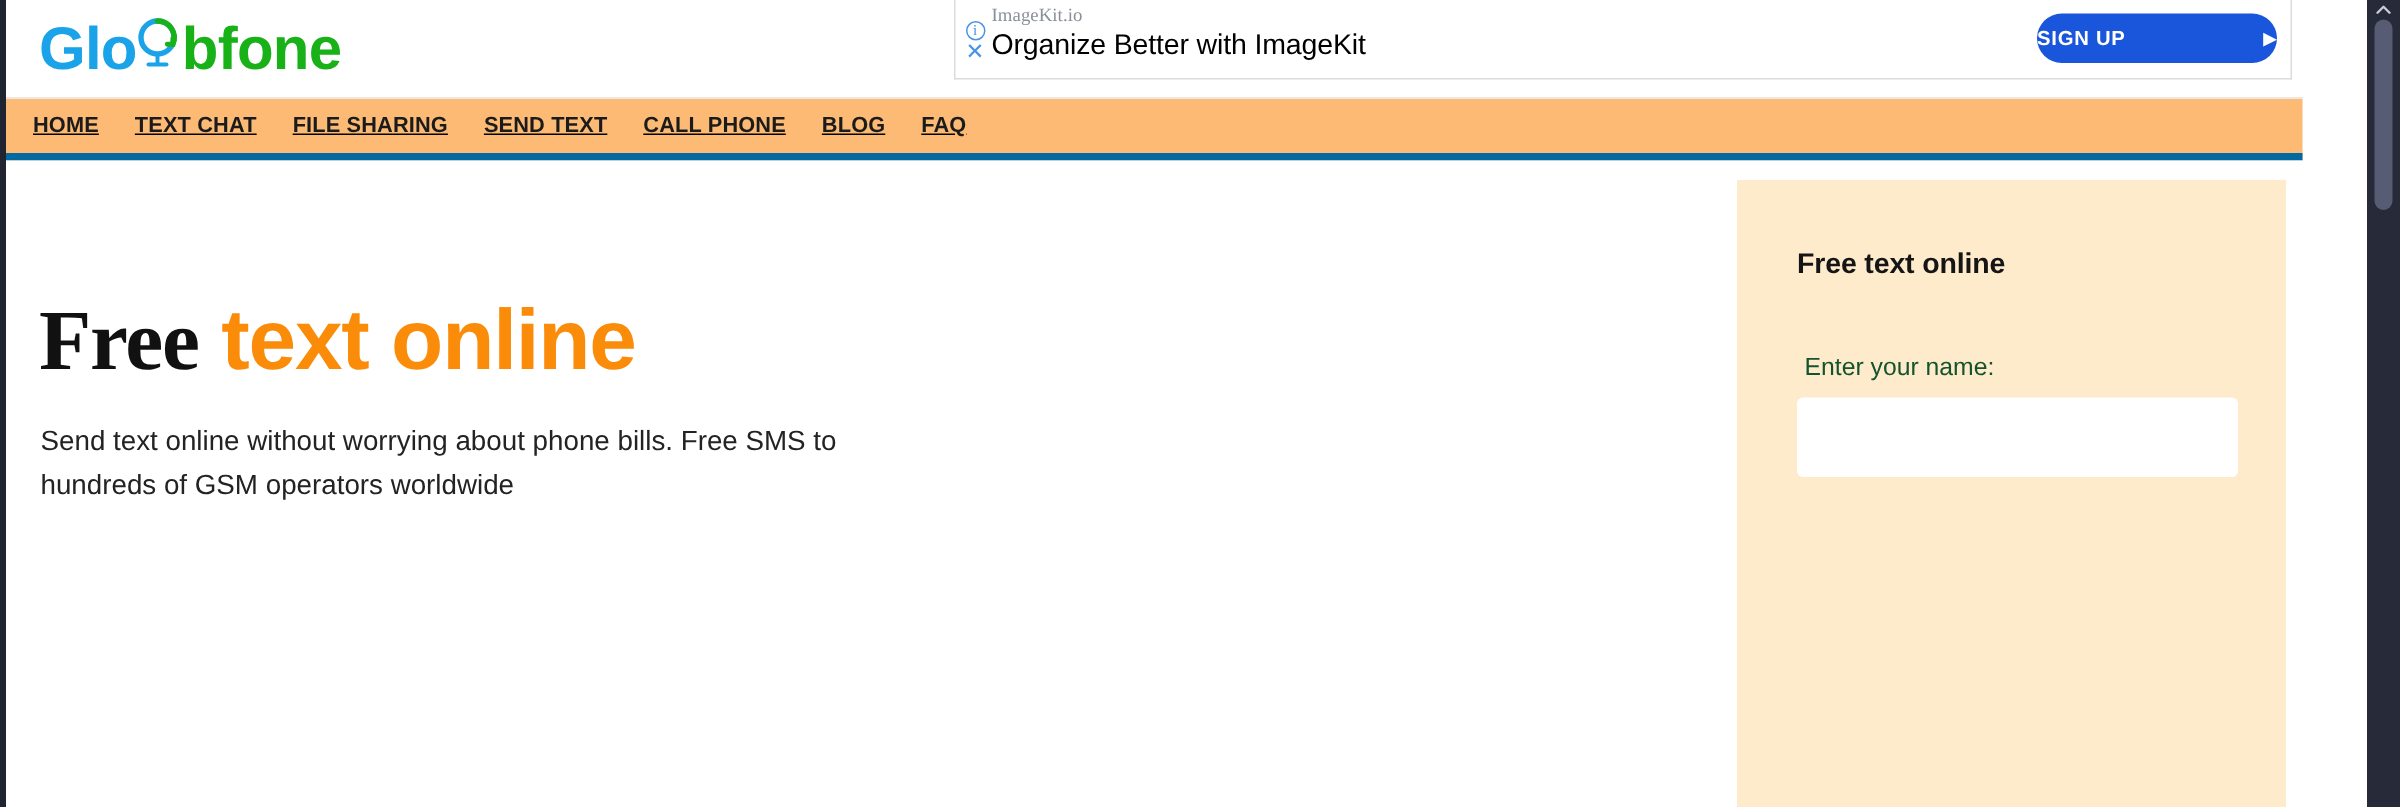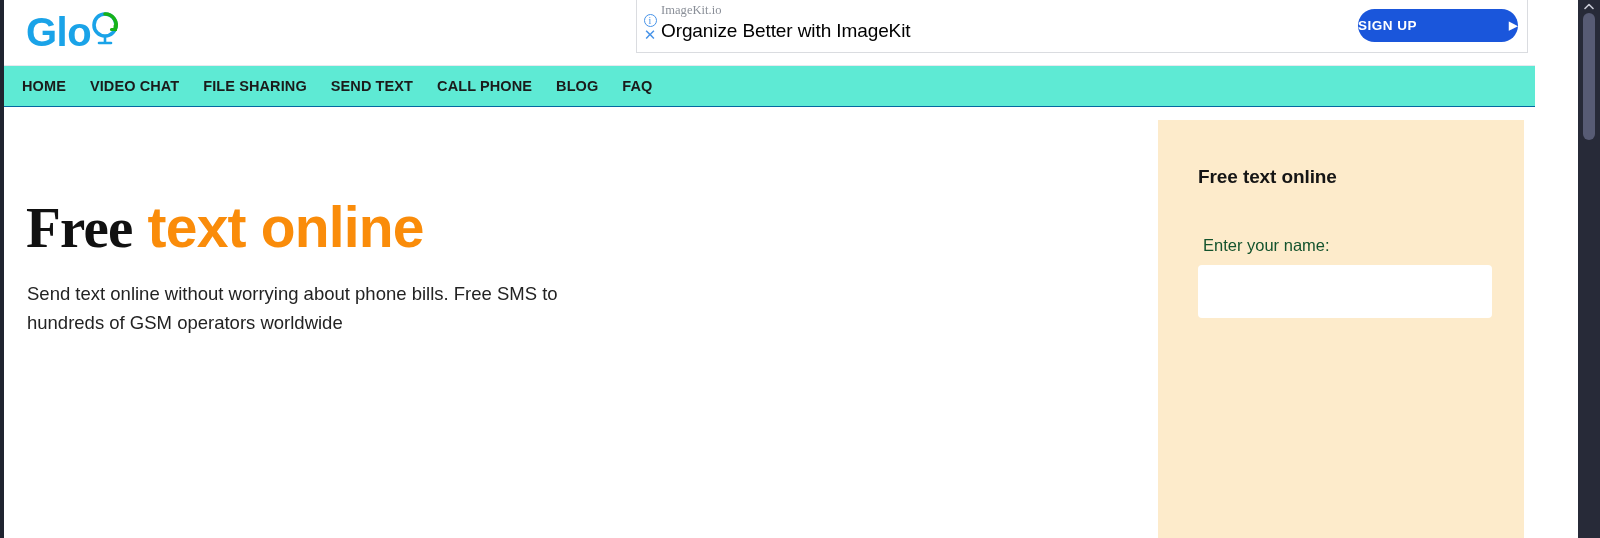--- a/index.html
+++ b/index.html
@@ -136,26 +136,27 @@
     cursor: pointer;
     font-family: "Liberation Sans", sans-serif;
   }
   .ad-signup .caret { font-size: 11px; }
 
   
   .navbar {
     position: absolute;
     left: 4px; top: 65px;
     width: 1531px; height: 42px;
-    background: #5eead4;
+    background: #fdba74;
     border-top: 1px solid #e7e9ef;
-    border-bottom: 1px solid #0369a1;
+    border-bottom: 5px solid #0369a1;
     display: flex;
     align-items: center;
     padding-left: 18px;
+    text-decoration: underline;
   }
   .nav-item {
     font-size: 14.5px;
     font-weight: 700;
     color: #1b1b1b;
     letter-spacing: 0.1px;
     margin-right: 24px;
     text-decoration: none;
     white-space: nowrap;
     cursor: pointer;
@@ -270,41 +271,42 @@
       <span class="logo-glo">Glo</span>
       <span class="logo-globe">
         <svg width="30" height="40" viewBox="0 0 30 40">
           <circle cx="14" cy="17" r="11" fill="none" stroke="#1aa3e8" stroke-width="3.6"></circle>
           <path d="M14 6 A11 11 0 0 1 24.2 21.5" fill="none" stroke="#18b218" stroke-width="3.6" stroke-linecap="round"></path>
           <path d="M20.5 21.5 L24.2 21.5 L24.2 17.6" fill="none" stroke="#18b218" stroke-width="3.2" stroke-linecap="round"></path>
           <line x1="14" y1="28" x2="14" y2="35" stroke="#1aa3e8" stroke-width="2.6"></line>
           <line x1="8" y1="35" x2="20" y2="35" stroke="#1aa3e8" stroke-width="2.6" stroke-linecap="round"></line>
         </svg>
       </span>
+      <span class="logo-bfone">bfone</span>
     </div>
 
     <div class="ad">
       <div class="ad-icons">
         <div class="ad-info-icon">i</div>
         <div class="ad-close-icon">✕</div>
       </div>
       <div class="ad-text">
         <div class="ad-source">ImageKit.io</div>
         <div class="ad-headline">Organize Better with ImageKit</div>
       </div>
       <button class="ad-signup">
         <span>SIGN UP</span>
         <span class="caret">▶</span>
       </button>
     </div>
   </div>
 
   <nav class="navbar">
     <a class="nav-item" href="#">HOME</a>
-    <a class="nav-item" href="#">VIDEO CHAT</a>
+    <a class="nav-item" href="#">TEXT CHAT</a>
     <a class="nav-item" href="#">FILE SHARING</a>
     <a class="nav-item" href="#">SEND TEXT</a>
     <a class="nav-item" href="#">CALL PHONE</a>
     <a class="nav-item" href="#">BLOG</a>
     <a class="nav-item" href="#">FAQ</a>
   </nav>
 
   <div class="main">
 
     <h1 class="hero-title">

